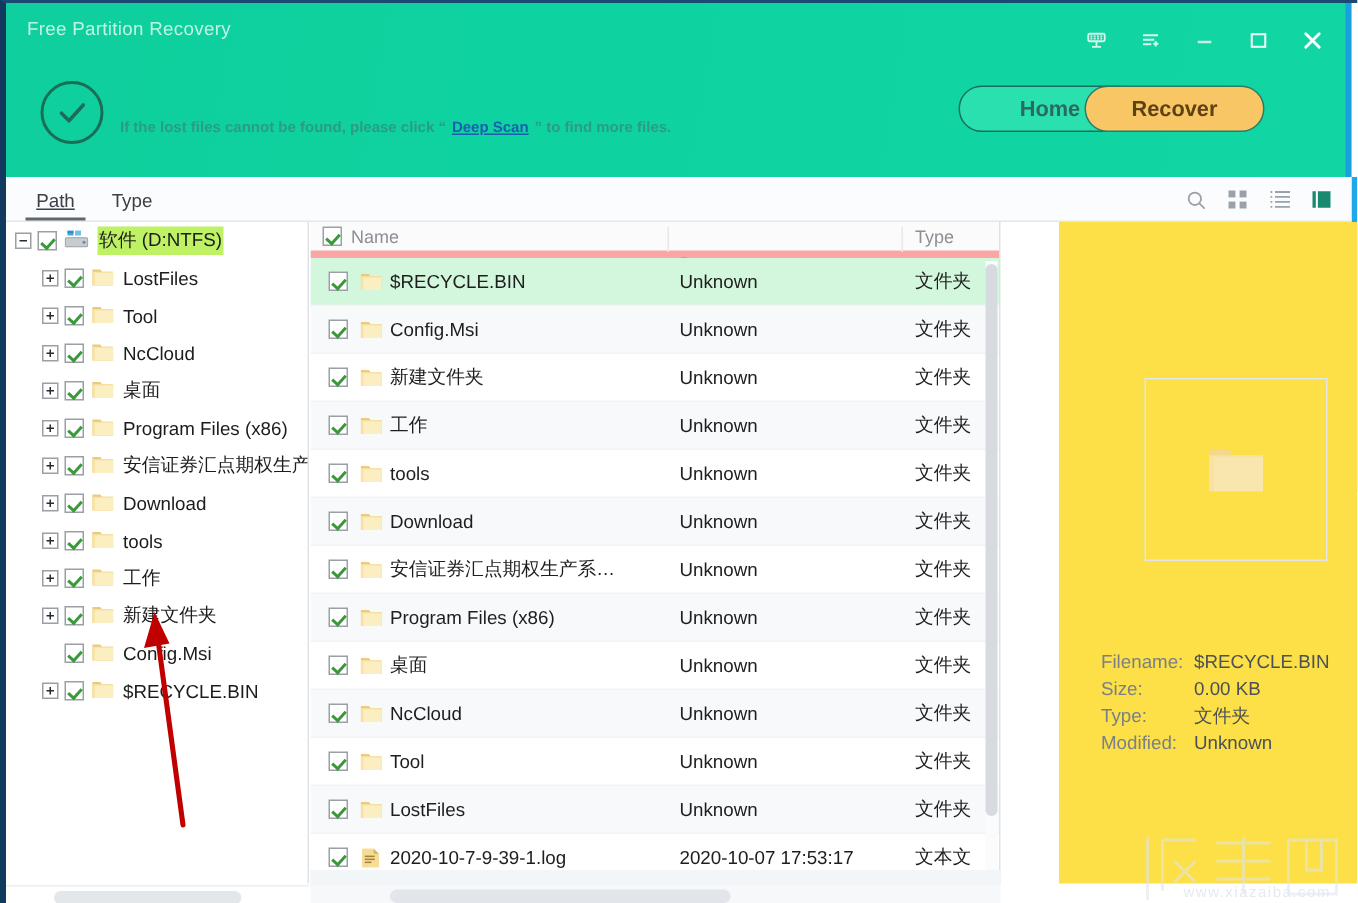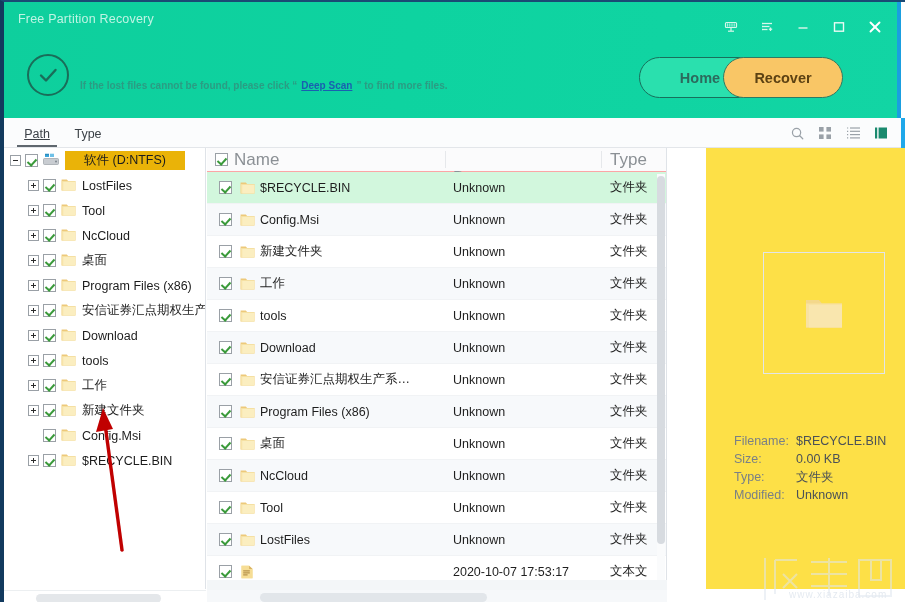--- a/index.html
+++ b/index.html
@@ -55,21 +55,21 @@
   .status-sub {
     position:absolute; left: 76px; top: 78px;
     font-size: 10px; color: #2b9c83; white-space: nowrap; font-weight: bold;
   }
   .status-sub .deep-link {
     color: #1a5fb0; text-decoration: underline; cursor: pointer;
     margin: 0 4px;
   }
   .btn-home, .btn-recover {
     position:absolute; top: 55px;
-    height: 41px; border-radius: 21px;
+    height: 31px; border-radius: 21px;
     display:flex; align-items:center; justify-content:center;
     font-size: 14.5px; font-weight: bold; cursor: pointer;
     border: 1.5px solid #18705c;
   }
   .btn-home {
     left: 635px; width: 122px;
     background: #2ae0ae; color: #2c6a5d;
   }
   .btn-recover {
     left: 719px; width: 120px;
@@ -106,21 +106,21 @@
     background:#ffffff; overflow:hidden;
     border-right: 1px solid #dfe3e8;
   }
   .tree-row {
     position:relative; height: 25px;
     display:flex; align-items:center;
     font-size: 12.5px; color: #1c1c1c; white-space: nowrap;
     cursor: pointer;
   }
   .tree-row.root { font-weight: normal; }
-  .tree-row.root .label { background:#eab308; padding: 1px 19px; }
+  .tree-row.root .label { background:#bef264; padding: 1px 1px; }
   .expander {
     width: 11px; height: 11px; border: 1px solid #9aa0a6; background:#fff;
     position: relative; flex: 0 0 auto; margin-right: 4px; cursor:pointer;
   }
   .expander::before {
     content:""; position:absolute; left: 2px; top: 4px; width: 5px; height: 1px; background:#2b2b2b;
   }
   .expander.plus::after {
     content:""; position:absolute; left: 4px; top: 2px; width: 1px; height: 5px; background:#2b2b2b;
   }
@@ -139,23 +139,23 @@
   .drive-ico { flex:0 0 auto; margin-right: 6px; }
   
   .list-panel {
     position:absolute; left: 203px; top: 146px;
     width: 460px; height: 441px;
     background:#ffffff; overflow:hidden;
     border-right: 1px solid #dfe3e8;
   }
   .list-head {
     position:relative; height: 24px; background:#fbfbfc;
-    border-bottom: 1px solid #fca5a5;
+    border-bottom: 5px solid #fca5a5;
     display:flex; align-items:center;
-    font-size: 17px; color: #8b9095;
+    font-size: 12px; color: #8b9095;
   }
   .lh-name { position:absolute; left: 8px; display:flex; align-items:center; }
   .lh-name .cbox { margin-right: 6px; }
   .lh-date { position:absolute; left: 246px; margin-top: 36px; }
   .lh-type { position:absolute; left: 403px; }
   .col-sep { position:absolute; top:3px; width:1px; height:17px; background:#e6e8eb; }
   .row {
     position:relative; height: 32px; display:flex; align-items:center;
     font-size: 12.5px; color: #1e1e1e; cursor: pointer;
     border-bottom: 1px solid #f1f3f5;
@@ -666,20 +666,21 @@
           <span class="c-icon">
             <svg width="14" height="14" viewBox="0 0 14 14">
               <path d="M1.5 0.8 h7.6 l3.4 3.3 v9.1 H1.5 Z" fill="#f4d98e" stroke="#c9a košice"></path>
               <path d="M1.5 0.8 h7.6 l3.4 3.3 v9.1 H1.5 Z" fill="#f6dd95"></path>
               <path d="M9.1 0.8 l3.4 3.3 h-3.4 Z" fill="#d8b264"></path>
               <rect x="3.2" y="5.4" width="6.6" height="1" fill="#a8813a"></rect>
               <rect x="3.2" y="7.4" width="6.6" height="1" fill="#a8813a"></rect>
               <rect x="3.2" y="9.4" width="4.4" height="1" fill="#a8813a"></rect>
             </svg>
           </span>
+          <span class="c-name">2020-10-7-9-39-1.log</span>
           <span class="c-date">2020-10-07 17:53:17</span>
           <span class="c-type">文本文</span>
         </div>
       </div>
     <div class="vscroll">
       <div class="vthumb"></div>
     </div>
   </div>
 
   <div class="preview-panel">

